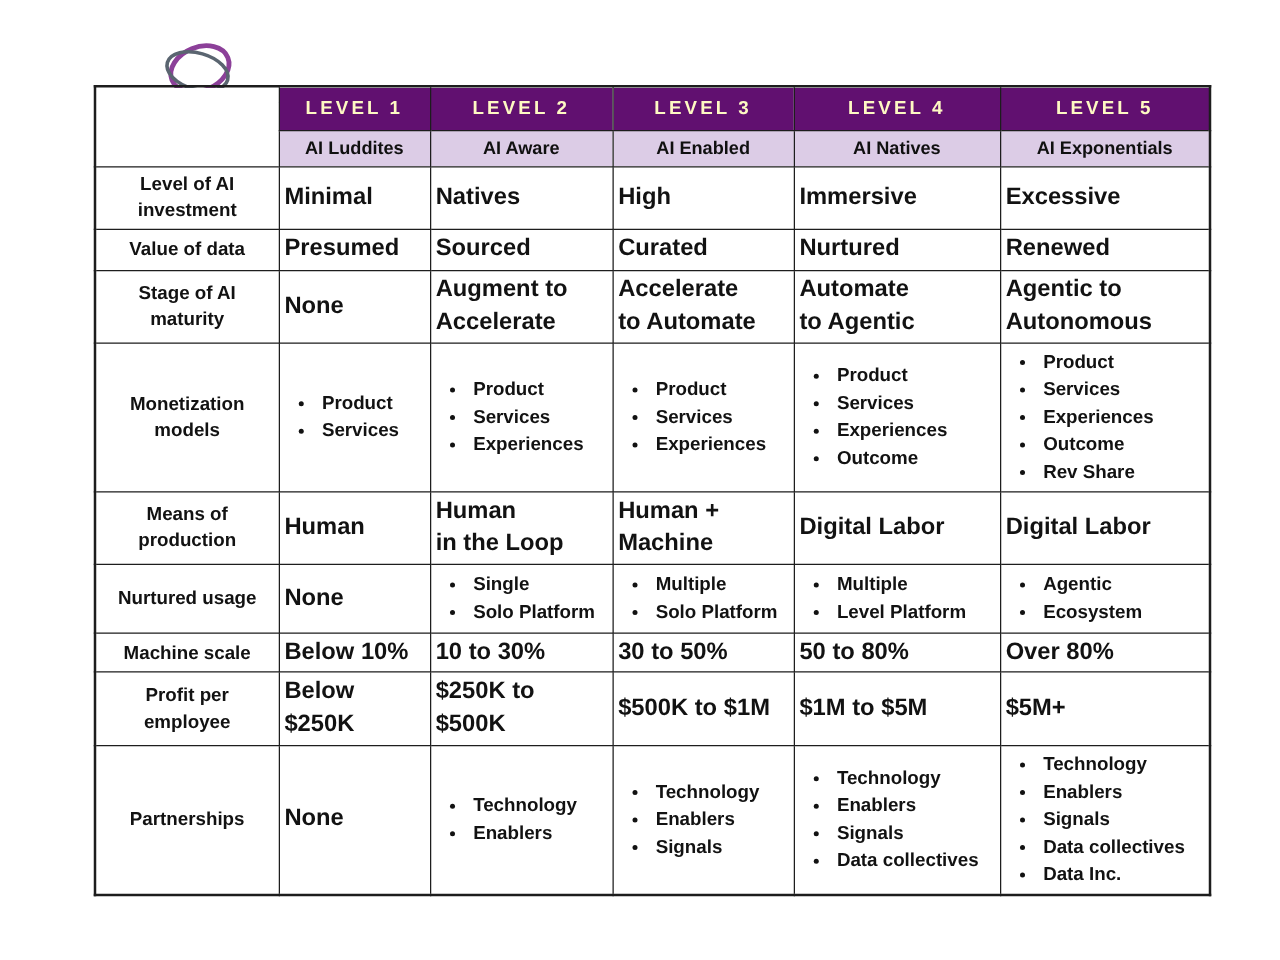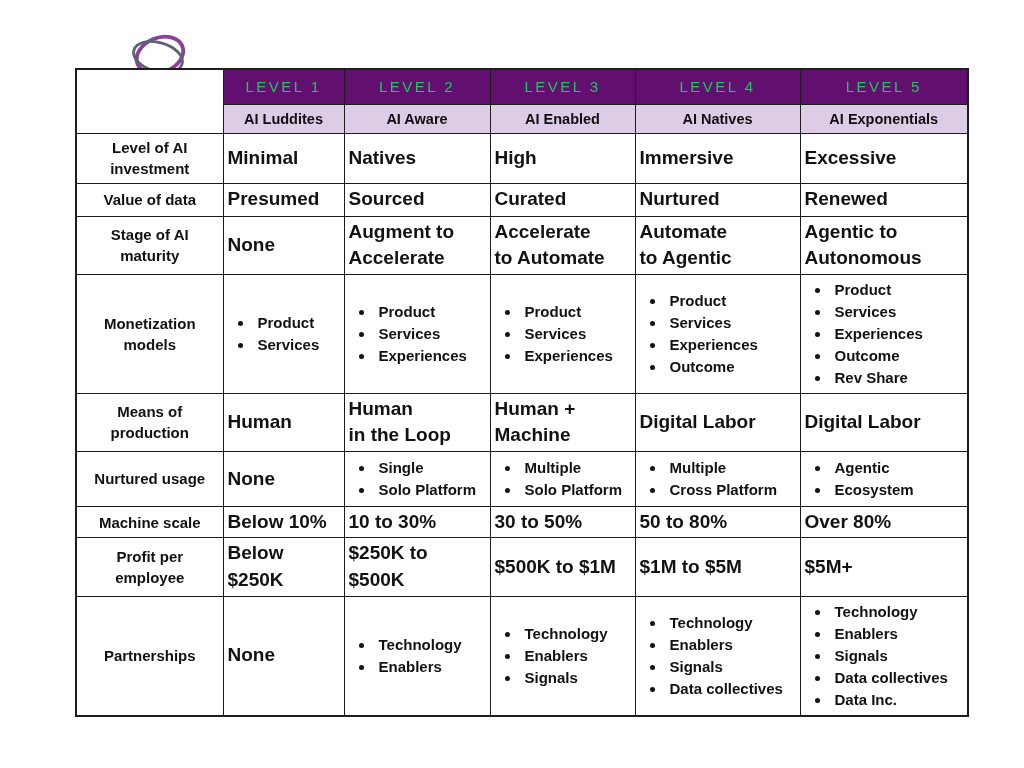--- a/index.html
+++ b/index.html
@@ -36,22 +36,22 @@
 
   
   table{
     position:absolute;left:75px;top:68px;
     border-collapse:collapse;table-layout:fixed;
     border:2px solid var(--border);
   }
   td,th{border:1.4px solid var(--border);overflow:hidden;}
   th.blank,td.blank{border:none;background:#ffffff;}
   th.level{
-    background:var(--header-bg);color:#22c55e;
-    font-size:15px;font-weight:400;letter-spacing:2.5px;
+    background:var(--header-bg);color:#fef9c3;
+    font-size:15px;font-weight:700;letter-spacing:2.5px;
     height:35px;text-align:center;
   }
   th.persona{
     background:var(--subheader-bg);color:#101010;
     font-size:14.5px;font-weight:700;height:29px;
   }
   td.rowlabel{
     font-size:15px;font-weight:700;text-align:center;
     white-space:pre-line;line-height:1.4;padding:2px 4px;
     vertical-align:middle;
@@ -204,21 +204,21 @@
         </td>
         <td class="listcell">
           <ul>
             <li>Multiple</li>
             <li>Solo Platform</li>
           </ul>
         </td>
         <td class="listcell">
           <ul>
             <li>Multiple</li>
-            <li>Cross Platform</li>
+            <li>Level Platform</li>
           </ul>
         </td>
         <td class="listcell">
           <ul>
             <li>Agentic</li>
             <li>Ecosystem</li>
           </ul>
         </td>
       </tr>
       <tr style="height: 28px;">

